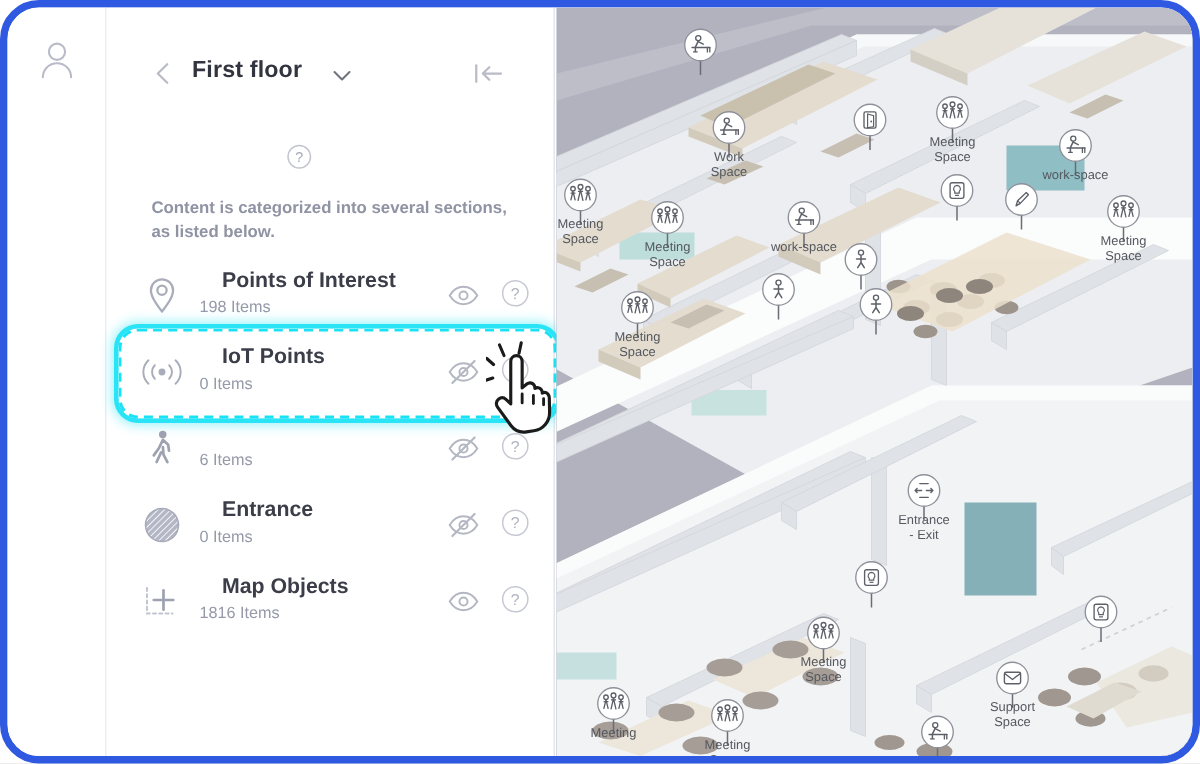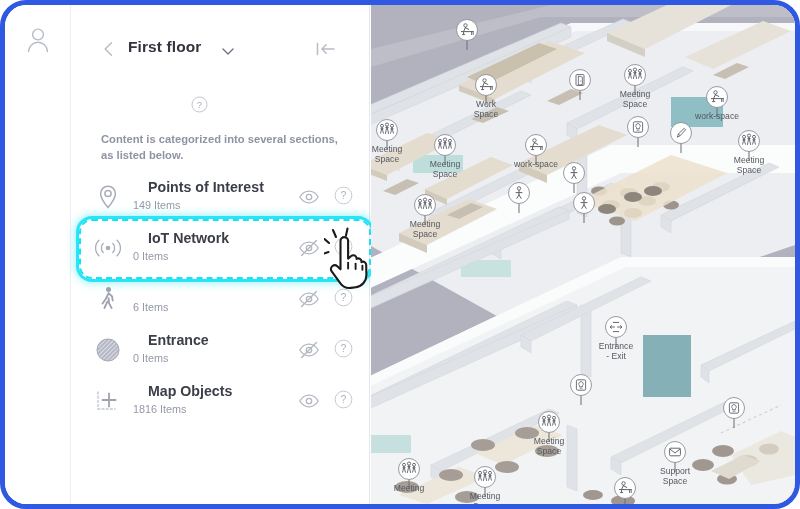--- a/index.html
+++ b/index.html
@@ -201,21 +201,21 @@
     <div id="list">
 
       <div class="row">
         <div class="row-icon">
           <svg width="22" height="26" viewBox="0 0 22 26">
             <path d="M11 2.2c-4.1 0-7.4 3.3-7.4 7.4 0 5.4 7.4 14 7.4 14s7.4-8.6 7.4-14c0-4.1-3.3-7.4-7.4-7.4z" fill="none" stroke="#a9adba" stroke-width="1.5"></path>
             <circle cx="11" cy="9.5" r="3.1" fill="none" stroke="#a9adba" stroke-width="1.5"></circle>
           </svg>
         </div>
         <div class="row-title">Points of Interest</div>
-        <div class="row-count">149 Items</div>
+        <div class="row-count">198 Items</div>
         <div class="row-eye">
           <svg width="22" height="20" viewBox="0 0 22 20">
             <path d="M1.8 10c2.4-3.9 5.6-5.8 9.2-5.8S17.8 6.1 20.2 10c-2.4 3.9-5.6 5.8-9.2 5.8S4.2 13.9 1.8 10z" fill="none" stroke="#b3b7c2" stroke-width="1.3"></path>
             <circle cx="11" cy="10" r="2.7" fill="none" stroke="#b3b7c2" stroke-width="1.3"></circle>
           </svg>
         </div>
         <div class="row-help">
           <svg width="19" height="19" viewBox="0 0 19 19">
             <circle cx="9.5" cy="9.5" r="8.4" fill="none" stroke="#c6c9d2" stroke-width="1"></circle>
             <text x="9.5" y="13.3" text-anchor="middle" font-size="10.5" fill="#b0b3bd" font-family="Liberation Sans, sans-serif">?</text>
@@ -224,21 +224,21 @@
       </div>
 
       <div class="row highlight">
         <div class="row-icon">
           <svg width="28" height="20" viewBox="0 0 28 20">
             <circle cx="14" cy="10" r="2.3" fill="#a9adba"></circle>
             <path d="M9.2 5.5a6.4 6.4 0 0 0 0 9M18.8 5.5a6.4 6.4 0 0 1 0 9" fill="none" stroke="#a9adba" stroke-width="1.3" stroke-linecap="round"></path>
             <path d="M5 2.2a10.6 10.6 0 0 0 0 15.6M23 2.2a10.6 10.6 0 0 1 0 15.6" fill="none" stroke="#a9adba" stroke-width="1.3" stroke-linecap="round"></path>
           </svg>
         </div>
-        <div class="row-title">IoT Network</div>
+        <div class="row-title">IoT Points</div>
         <div class="row-count">0 Items</div>
         <div class="row-eye">
           <svg width="22" height="20" viewBox="0 0 22 20">
             <path d="M1.8 10c2.4-3.9 5.6-5.8 9.2-5.8S17.8 6.1 20.2 10c-2.4 3.9-5.6 5.8-9.2 5.8S4.2 13.9 1.8 10z" fill="none" stroke="#b3b7c2" stroke-width="1.3"></path>
             <circle cx="11" cy="10" r="2.7" fill="none" stroke="#b3b7c2" stroke-width="1.3"></circle>
             <path d="M3.6 17.4 18.4 2.6" stroke="#b3b7c2" stroke-width="1.4" stroke-linecap="round"></path>
           </svg>
         </div>
         <div class="row-help">
           <svg width="19" height="19" viewBox="0 0 19 19">

